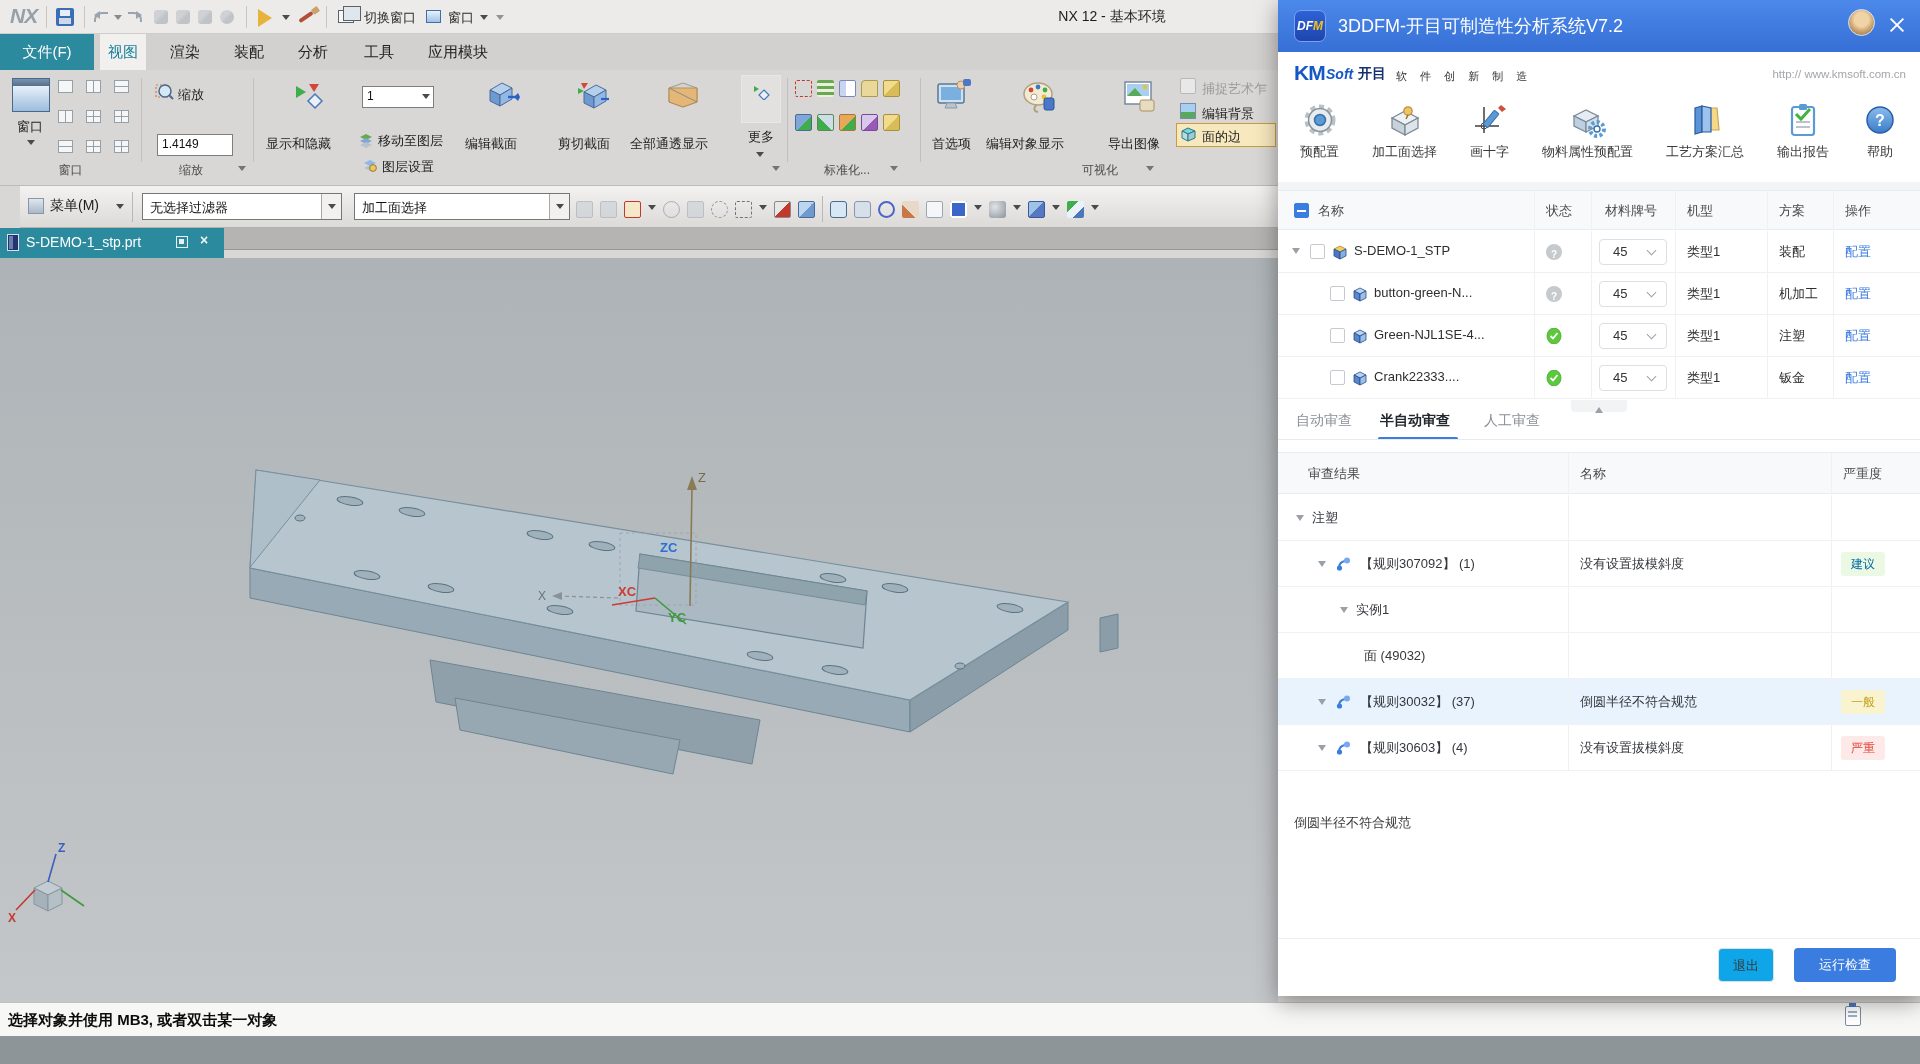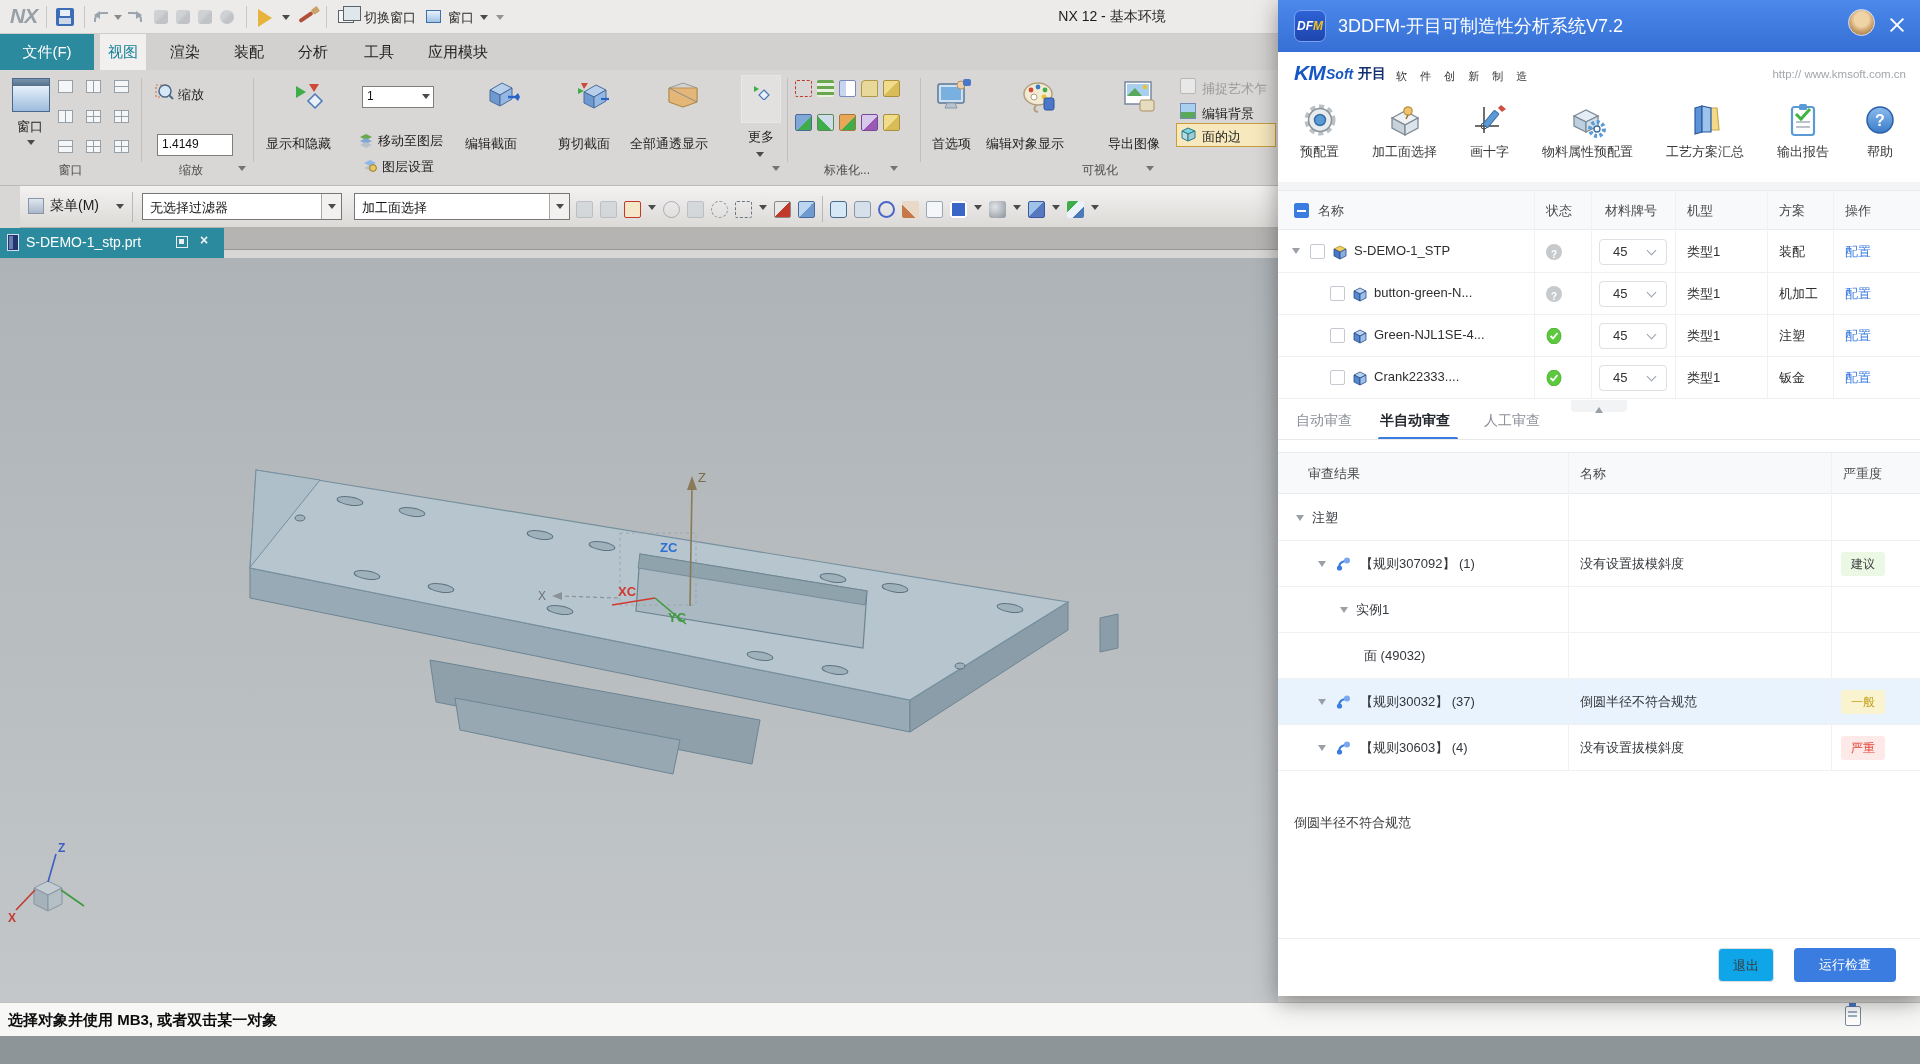--- a/index.html
+++ b/index.html
@@ -89,21 +89,21 @@
   .dfm { position:absolute; left:1278px; top:0; width:642px; height:996px; background:#fff; box-shadow:0 6px 22px rgba(0,0,0,.38); }
   .dfm-title { position:absolute; left:0; top:0; width:642px; height:52px; background:linear-gradient(180deg,#4b89ea,#366fd5); }
   .dfm-logo { position:absolute; left:16px; top:10px; width:32px; height:32px; border-radius:7px; background:linear-gradient(180deg,#2d62d6,#1e45ad); border:1px solid #7aa0f2; text-align:center; line-height:30px; font-size:12px; font-weight:bold; font-style:italic; }
   .dfm-logo .df { color:#fff; } .dfm-logo .m { color:#f3c21e; }
   .dfm-title .ttl { position:absolute; left:60px; top:14px; font-size:18px; color:#fff; }
   .avatar { position:absolute; left:570px; top:9px; width:27px; height:27px; border-radius:50%; background:radial-gradient(circle at 50% 38%,#f0d4a8 35%,#caa06a 60%,#8a6a42); border:1px solid #d8e2f8; }
   .close-x { position:absolute; left:610px; top:16px; width:18px; height:18px; }
   .close-x:before,.close-x:after { content:""; position:absolute; left:8px; top:0; width:2px; height:18px; background:#fff; }
   .close-x:before { transform:rotate(45deg);} .close-x:after { transform:rotate(-45deg);}
   .brandrow { position:absolute; left:0; top:52px; width:642px; height:44px; background:#fff; }
-  .brand-km { position:absolute; left:16px; top:9px; font-style:italic; font-weight:900; font-size:21px; color:#1757c4; letter-spacing:-1px; }
+  .brand-km { position:absolute; left:16px; top:9px; font-weight:900; font-size:21px; color:#1757c4; letter-spacing:-1px; }
   .brand-soft { position:absolute; left:48px; top:14px; font-style:italic; font-weight:bold; font-size:14px; color:#1757c4; }
   .brand-kaimu { position:absolute; left:80px; top:13px; font-size:14px; font-weight:bold; color:#14306e; }
   .brand-tag { position:absolute; left:118px; top:17px; font-size:11px; color:#333; letter-spacing:5px; }
   .brand-url { position:absolute; right:14px; top:16px; font-size:11.5px; color:#a2a6aa; }
   .dfm-toolbar { position:absolute; left:0; top:96px; width:642px; height:86px; display:flex; justify-content:space-between; padding:6px 22px 0; }
   .tool-item { display:flex; flex-direction:column; align-items:center; gap:5px; }
   .tool-item .tlabel { font-size:13px; color:#3a3a3a; white-space:nowrap; }
   .dfm-div { position:absolute; left:0; top:182px; width:642px; height:8px; background:#f3f4f6; }
 
   .ptable-head { position:absolute; left:0; top:190px; width:642px; height:40px; background:#f8f9fb; border-top:1px solid #ebecee; border-bottom:1px solid #ebecee; }
@@ -132,21 +132,21 @@
   .rtab.active { color:#23272e; font-weight:bold; }
   .rtab-underline { position:absolute; left:100px; top:33px; width:80px; height:3px; background:#3b7ce0; border-radius:2px; }
   .rtabs-div { position:absolute; left:0; top:439px; width:642px; height:1px; background:#e9eaec; }
 
   .restable-head { position:absolute; left:0; top:452px; width:642px; height:42px; background:#f8f9fb; border-top:1px solid #ebecee; border-bottom:1px solid #ebecee; }
   .rrow { position:absolute; left:0; width:642px; height:46px; border-bottom:1px solid #f0f1f3; }
   .rrow.selected { background:#e8f3fe; }
   .rcol-sep { position:absolute; top:0; bottom:0; width:1px; background:#f0f1f3; }
   .rtext { position:absolute; top:14px; font-size:13px; color:#33363b; white-space:nowrap; }
   .badge { position:absolute; left:563px; top:11px; width:44px; height:24px; line-height:24px; text-align:center; font-size:12px; border-radius:3px; }
-  .badge.suggest { color:#404040; background:#ebf8e4; }
+  .badge.suggest { color:#0369a1; background:#ebf8e4; }
   .badge.normal { color:#c3a015; background:#faf3cf; }
   .badge.severe { color:#e4493c; background:#fde9e8; }
 
   .detail-msg { position:absolute; left:16px; top:814px; font-size:13px; color:#3a3a3a; }
   .dfm-footer-div { position:absolute; left:0; top:938px; width:642px; height:1px; background:#ededef; }
   .btn { position:absolute; top:948px; height:34px; border-radius:4px; font-size:13px; text-align:center; line-height:34px; }
   .btn.exit { left:440px; width:56px; background:#0ea5e9; border:1px solid #dcdfe3; color:#3a3a3a; }
   .btn.run { left:516px; width:102px; background:#3b7ce0; color:#fff; }
 
   .clip-icon { position:absolute; left:1845px; top:1006px; width:16px; height:20px; border:1.5px solid #7d8ba0; border-radius:2px; background:#fff; }

